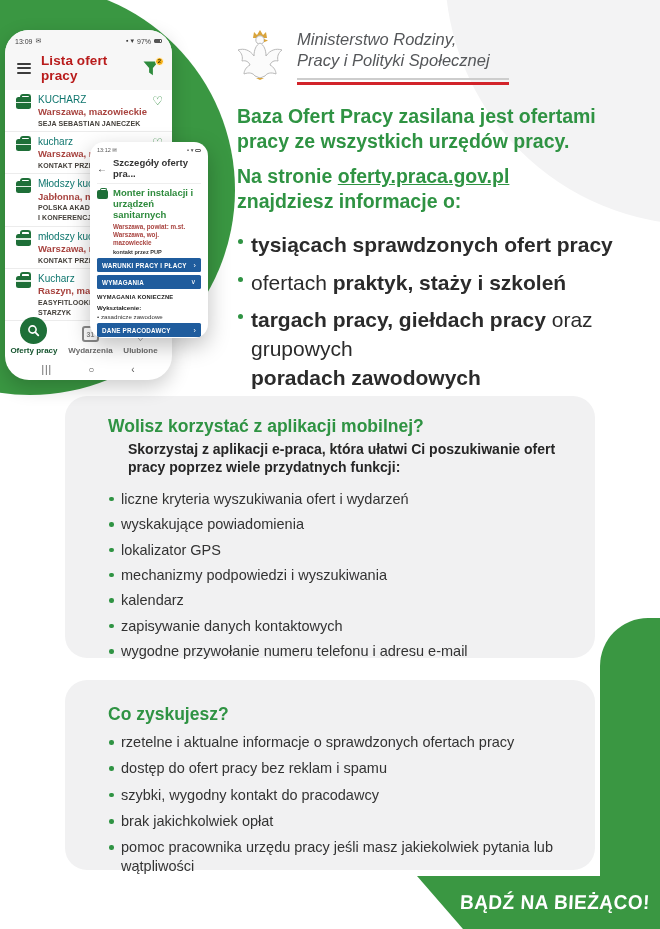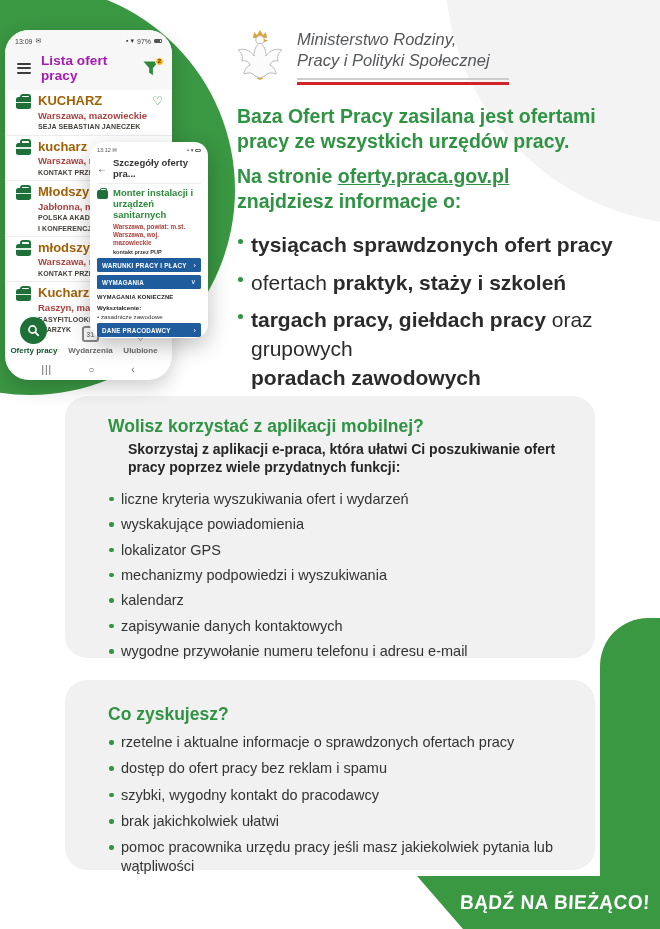--- a/index.html
+++ b/index.html
@@ -16,30 +16,30 @@
   .p1 { left: 5px; top: 30px; width: 167px; height: 350px; border-radius: 24px; box-shadow: 0 7px 20px rgba(0,0,0,.20); z-index: 3; }
   .p1-top { background: #f7f7f7; padding: 7px 10px 0; }
   .statusbar { display: flex; justify-content: space-between; align-items: center; font-size: 7px; color: #3c3c3c; }
   .st-left { display: flex; gap: 3px; align-items: center; }
   .st-right { display: flex; gap: 3px; align-items: center; }
   .batt { display: inline-block; width: 8px; height: 4px; border: 1px solid #555; border-radius: 1px; position: relative; }
   .batt::after { content: ''; position: absolute; left: 0; top: 0; bottom: 0; width: 5px; background: #555; }
   .p1-header { display: flex; align-items: center; gap: 10px; padding: 8px 2px 7px; }
   .burger { display: inline-flex; flex-direction: column; gap: 2.5px; width: 14px; flex: none; cursor: pointer; }
   .burger i { height: 2px; background: #3c3c3c; border-radius: 1px; display: block; }
-  .p1-title { flex: 1; font-size: 13.5px; font-weight: 700; color: #a21caf; letter-spacing: .1px; }
+  .p1-title { flex: 1; font-size: 13.5px; font-weight: 700; color: #b91c1c; letter-spacing: .1px; }
   .filter { position: relative; flex: none; width: 17px; height: 15px; cursor: pointer; }
   .badge { position: absolute; top: -4px; right: -4px; width: 9px; height: 9px; border-radius: 50%; background: #F7B31C; border: 1px solid #fff; color: #4A3B00; font-size: 6px; font-weight: 700; display: flex; align-items: center; justify-content: center; }
   .p1-list { height: 242px; overflow: hidden; }
   .row { display: flex; padding: 4px 8px 3px 11px; border-bottom: 1px solid #ececec; background: #fff; position: relative; }
   .bc { width: 15px; height: 12px; background: #1E6F38; border-radius: 2.5px; margin: 3px 7px 0 0; position: relative; flex: none; }
   .bc::before { content: ''; position: absolute; top: -3.5px; left: 3.5px; width: 7px; height: 4px; border: 2px solid #1E6F38; border-bottom: none; border-radius: 3px 3px 0 0; }
   .bc::after { content: ''; position: absolute; left: 0; right: 0; top: 4.5px; height: 1.5px; background: #dfeee2; }
   .rcol { flex: 1; min-width: 0; }
-  .rt { display: block; font-size: 13px; font-weight: 700; color: #a16207; line-height: 1.12; }
+  .rt { display: block; font-size: 10px; font-weight: 400; color: #0f766e; line-height: 1.12; }
   .rl { display: block; font-size: 9.5px; font-weight: 700; color: #A8433F; line-height: 1.25; margin-top: 1px; }
   .rc { display: block; font-size: 7px; font-weight: 700; color: #45413C; line-height: 1.3; letter-spacing: .1px; margin-top: 1px; }
   .heart { position: absolute; right: 9px; top: 5px; color: #2E8B3D; font-size: 12px; line-height: 1; cursor: pointer; }
   .p1-tabs { position: absolute; bottom: 25px; left: 0; right: 9px; display: flex; justify-content: space-around; align-items: flex-end; }
   .tab { display: flex; flex-direction: column; align-items: center; gap: 2px; cursor: pointer; }
   .tab-lb { font-size: 8px; font-weight: 700; color: #6d6d6d; }
   .tab.active .tab-lb { color: #14532d; }
   .search-circle { width: 27px; height: 27px; border-radius: 50%; background: #1E6F38; display: flex; align-items: center; justify-content: center; }
   .cal { width: 17px; height: 16px; border: 2px solid #8a8a8a; border-radius: 3px; font-size: 7px; font-weight: 700; color: #8a8a8a; display: flex; align-items: center; justify-content: center; margin-bottom: 2px; }
   .hrt { font-size: 17px; color: #8a8a8a; line-height: 16px; }
@@ -287,21 +287,21 @@
       <li>wygodne przywołanie numeru telefonu i adresu e-mail</li>
     </ul>
   </div>
 
   <div class="card card2">
     <h3>Co zyskujesz?</h3>
     <ul>
       <li>rzetelne i aktualne informacje o sprawdzonych ofertach pracy</li>
       <li>dostęp do ofert pracy bez reklam i spamu</li>
       <li>szybki, wygodny kontakt do pracodawcy</li>
-      <li>brak jakichkolwiek ułatwi</li>
+      <li>brak jakichkolwiek opłat</li>
       <li>pomoc pracownika urzędu pracy jeśli masz jakiekolwiek pytania lub wątpliwości</li>
     </ul>
   </div>
 
   <div class="ribbon">
     <span>BĄDŹ NA BIEŻĄCO!</span>
   </div>
 
 </div>
 

